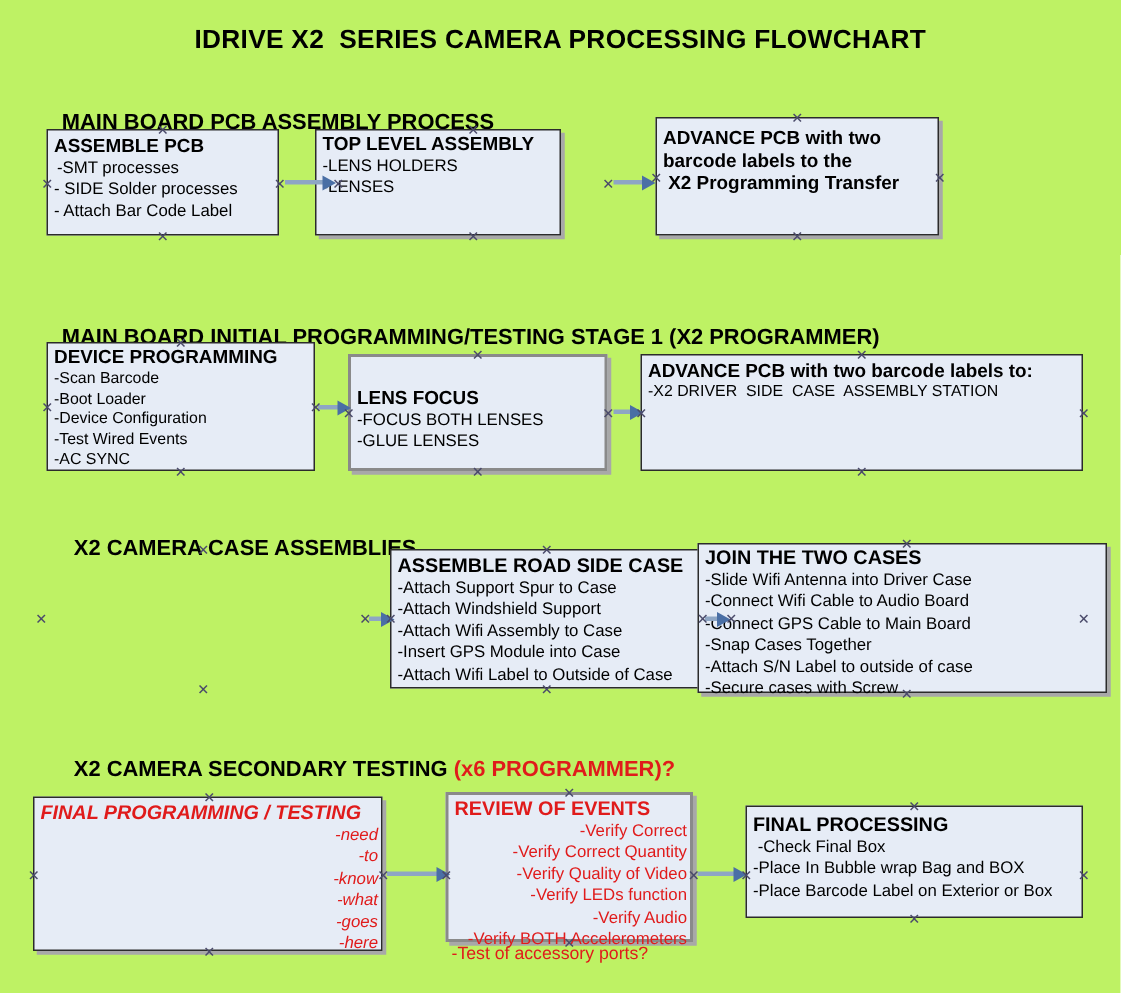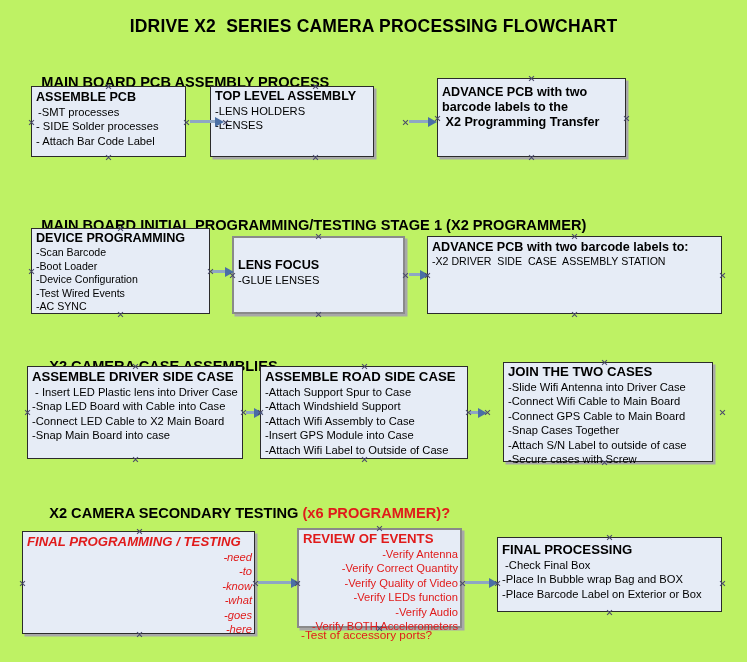--- a/index.html
+++ b/index.html
@@ -202,20 +202,21 @@
   <div class="handle" style="left:120px; top:228px;"></div>
   <div class="handle" style="left:120px; top:314px;"></div>
   <div class="handle" style="left:31px; top:271px;"></div>
   <div class="handle" style="left:210px; top:271px;"></div>
 
   <div class="arrow" style="left:212px; top:270px; width:14px;"></div>
 
   <div class="node thick-gray shadowed" style="left:232px; top:236px; width:173px; height:78px;">
     <div class="node-inner" style="top:20px;">
       <div class="node-head">LENS FOCUS</div>
+      <div class="node-line">-FOCUS BOTH LENSES</div>
       <div class="node-line">-GLUE LENSES</div>
     </div>
   </div>
   <div class="handle" style="left:318px; top:236px;"></div>
   <div class="handle" style="left:318px; top:314px;"></div>
   <div class="handle" style="left:232px; top:275px;"></div>
   <div class="handle" style="left:405px; top:275px;"></div>
 
   <div class="arrow" style="left:409px; top:273px; width:12px;"></div>
 
@@ -227,29 +228,20 @@
   </div>
   <div class="handle" style="left:574px; top:236px;"></div>
   <div class="handle" style="left:574px; top:314px;"></div>
   <div class="handle" style="left:427px; top:275px;"></div>
   <div class="handle" style="left:722px; top:275px;"></div>
 
   <div class="section-title" style="left:33px; top:342px;">
     <span>X2 CAMERA CASE ASSEMBLIES</span>
   </div>
 
-  <div class="node" style="left:27px; top:366px; width:216px; height:93px;">
-    <div class="node-inner" style="top:2px;">
-      <div class="node-head big">ASSEMBLE DRIVER SIDE CASE</div>
-      <div class="node-line"> - Insert LED Plastic lens into Driver Case</div>
-      <div class="node-line">-Snap LED Board with Cable into Case</div>
-      <div class="node-line">-Connect LED Cable to X2 Main Board</div>
-      <div class="node-line">-Snap Main Board into case</div>
-    </div>
-  </div>
   <div class="handle" style="left:135px; top:366px;"></div>
   <div class="handle" style="left:135px; top:459px;"></div>
   <div class="handle" style="left:27px; top:412px;"></div>
   <div class="handle" style="left:243px; top:412px;"></div>
 
   <div class="arrow" style="left:246px; top:411px; width:9px;"></div>
 
   <div class="node" style="left:260px; top:366px; width:208px; height:93px;">
     <div class="node-inner" style="top:2px;">
       <div class="node-head big">ASSEMBLE ROAD SIDE CASE</div>
@@ -260,25 +252,25 @@
       <div class="node-line">-Attach Wifi Label to Outside of Case</div>
     </div>
   </div>
   <div class="handle" style="left:364px; top:366px;"></div>
   <div class="handle" style="left:364px; top:459px;"></div>
   <div class="handle" style="left:260px; top:412px;"></div>
   <div class="handle" style="left:468px; top:412px;"></div>
 
   <div class="arrow" style="left:470px; top:411px; width:9px;"></div>
 
-  <div class="node shadowed" style="left:503px; top:362px; width:210px; height:100px;">
+  <div class="node shadowed" style="left:465px; top:362px; width:273px; height:100px;">
     <div class="node-inner" style="top:1px;">
       <div class="node-head big">JOIN THE TWO CASES</div>
       <div class="node-line">-Slide Wifi Antenna into Driver Case</div>
-      <div class="node-line">-Connect Wifi Cable to Main Board</div>
+      <div class="node-line">-Connect Wifi Cable to Audio Board</div>
       <div class="node-line">-Connect GPS Cable to Main Board</div>
       <div class="node-line">-Snap Cases Together</div>
       <div class="node-line">-Attach S/N Label to outside of case</div>
       <div class="node-line">-Secure cases with Screw</div>
     </div>
   </div>
   <div class="handle" style="left:604px; top:362px;"></div>
   <div class="handle" style="left:604px; top:462px;"></div>
   <div class="handle" style="left:487px; top:412px;"></div>
   <div class="handle" style="left:722px; top:412px;"></div>
@@ -301,21 +293,21 @@
   <div class="handle" style="left:139px; top:531px;"></div>
   <div class="handle" style="left:139px; top:634px;"></div>
   <div class="handle" style="left:22px; top:583px;"></div>
   <div class="handle" style="left:255px; top:583px;"></div>
 
   <div class="arrow" style="left:258px; top:581px; width:34px;"></div>
 
   <div class="node thick-gray shadowed" style="left:297px; top:528px; width:165px; height:100px;">
     <div class="node-inner" style="top:1px;">
       <div class="node-head red big">REVIEW OF EVENTS</div>
-      <div class="node-line red">-Verify Antenna</div>
+      <div class="node-line red">-Verify Correct</div>
       <div class="node-line red">-Verify Correct Quantity</div>
       <div class="node-line red">-Verify Quality of Video</div>
       <div class="node-line red">-Verify LEDs function</div>
       <div class="node-line red">-Verify Audio</div>
       <div class="node-line red">-Verify BOTH Accelerometers</div>
     </div>
   </div>
   <div class="overflow-line" style="left:301px; top:628px;">-Test of accessory ports?</div>
   <div class="handle" style="left:379px; top:528px;"></div>
   <div class="handle" style="left:379px; top:628px;"></div>

